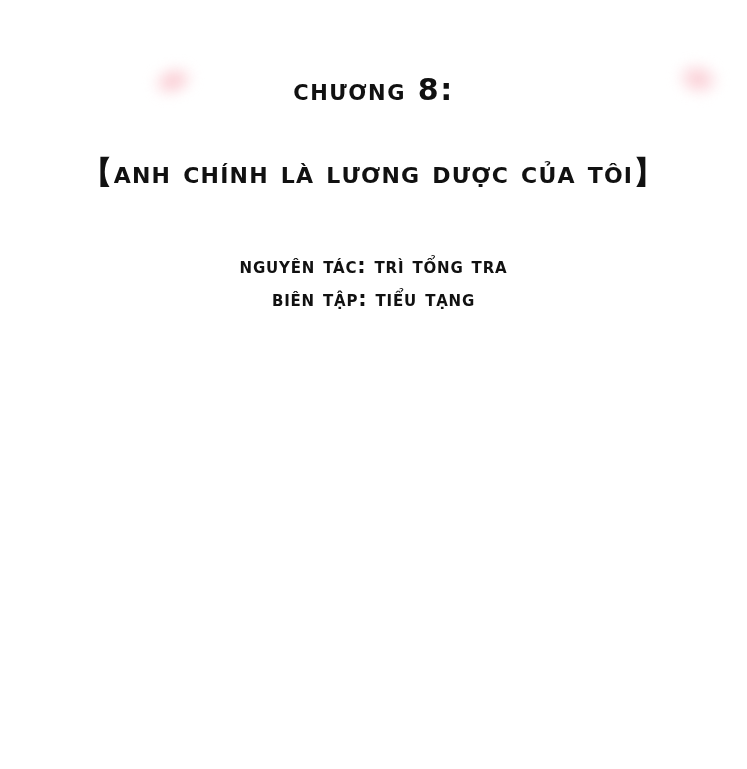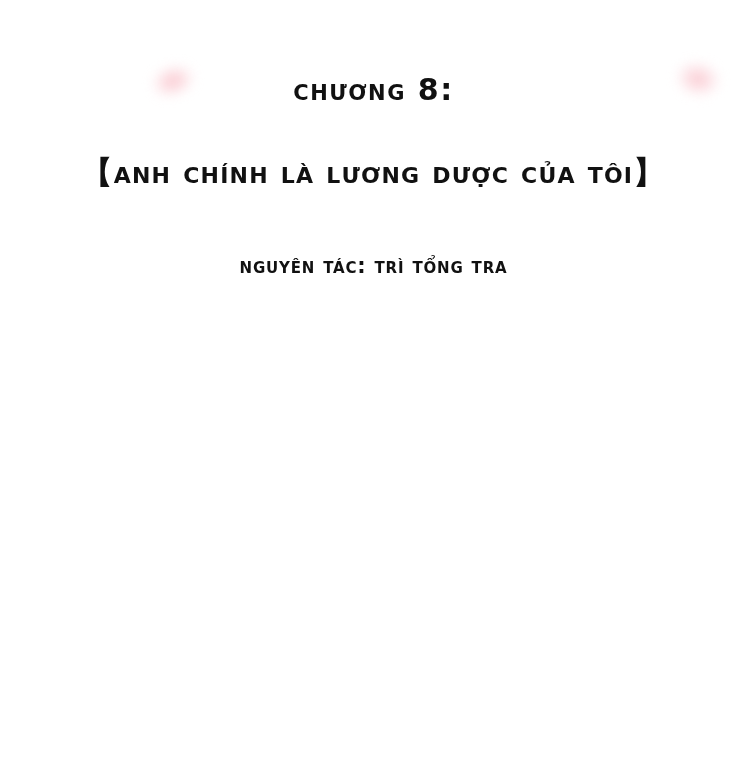--- a/index.html
+++ b/index.html
@@ -109,16 +109,17 @@
 
   <div class="smudge smudge-left"></div>
   <div class="smudge smudge-right"></div>
 
   <div class="chapter-title">Chương 8:</div>
 
   <div class="chapter-subtitle">【Anh chính là lương dược của tôi】</div>
 
   <div class="credits">
     <div class="credit-line">Nguyên tác: Trì Tổng Tra</div>
+    <div class="credit-line">Biên tập: Tiểu Tạng</div>
   </div>
 
   <div class="blank-area"></div>
 </div>
 
 </body></html>

